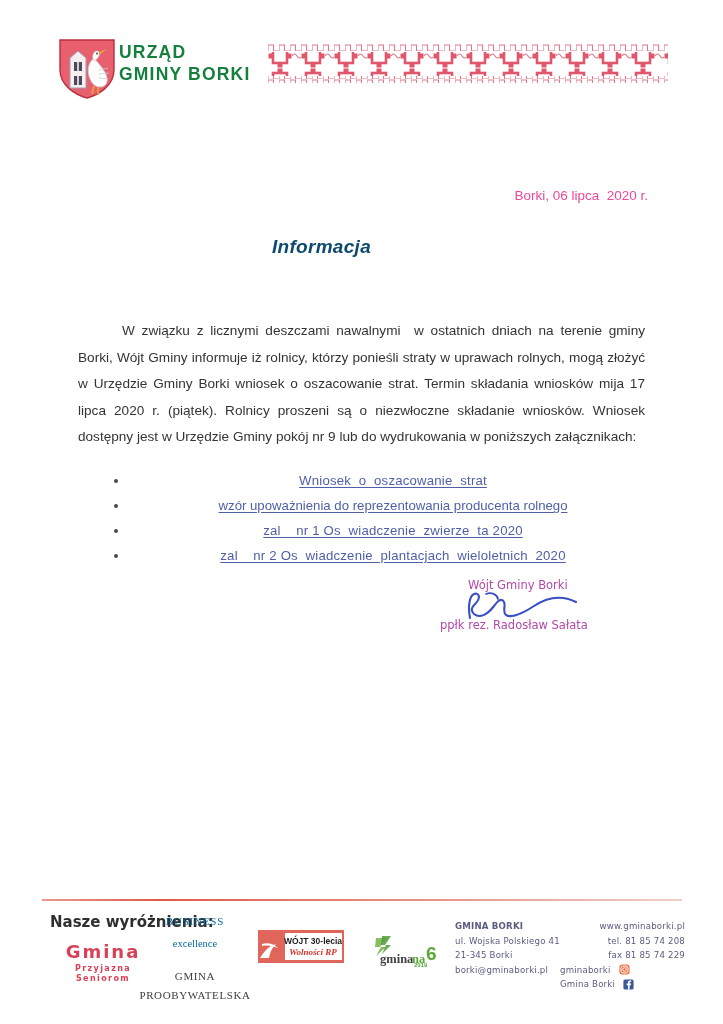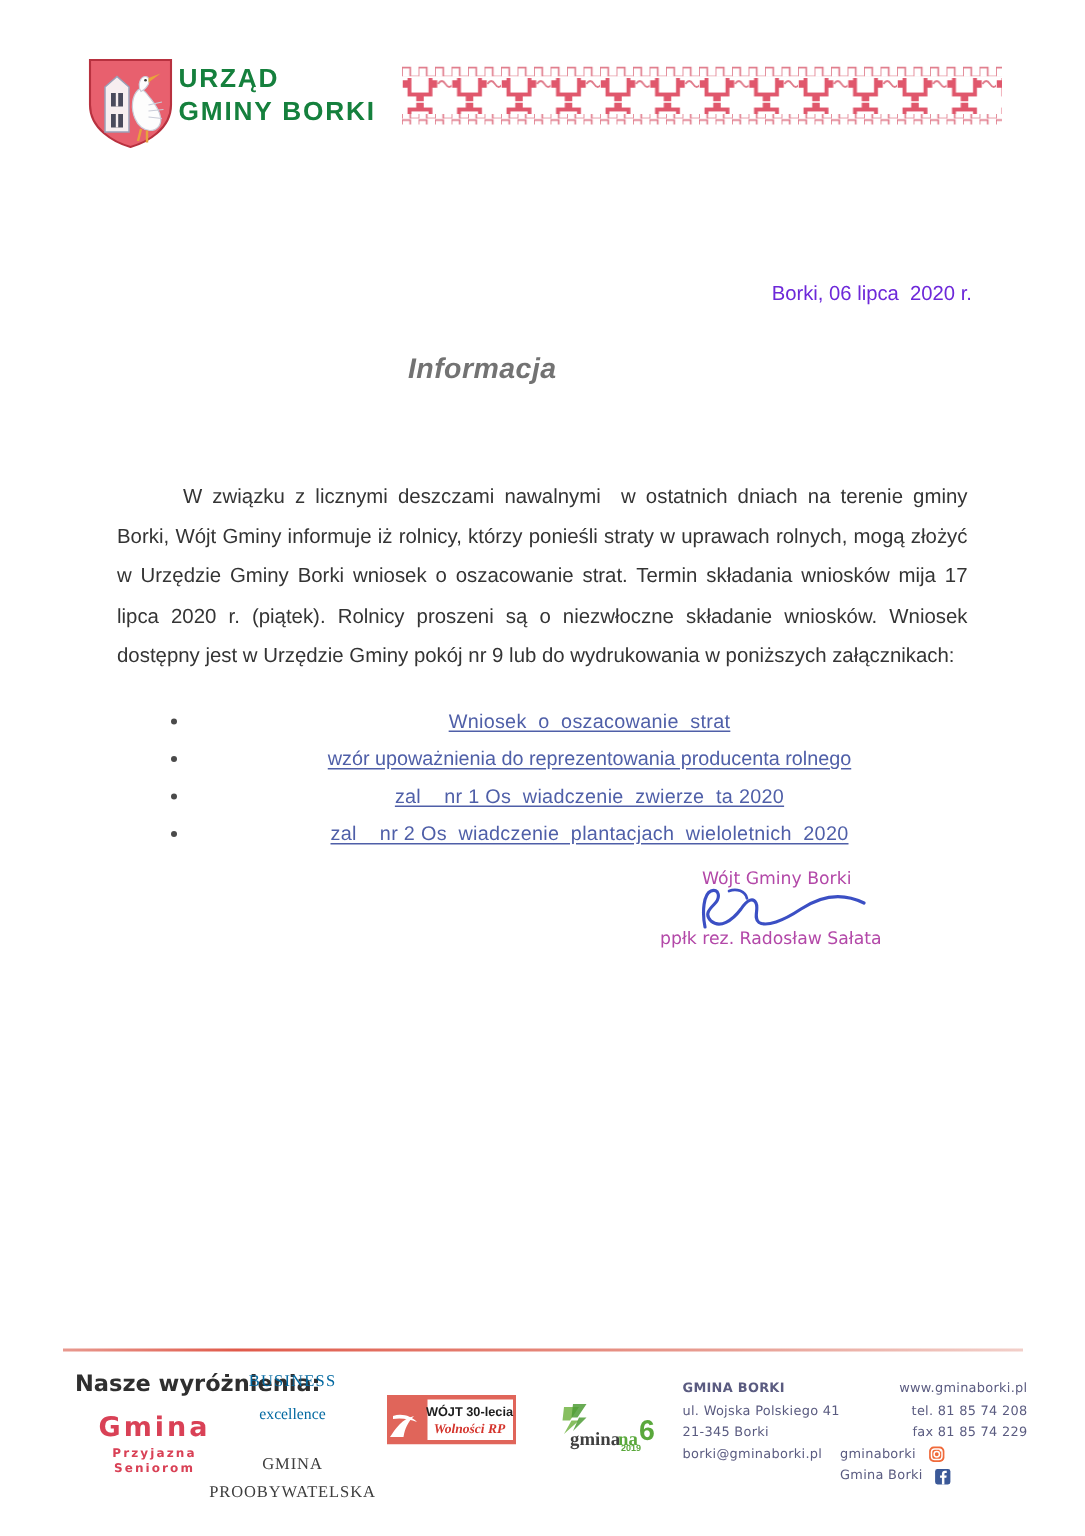--- a/index.html
+++ b/index.html
@@ -46,32 +46,32 @@
     overflow: hidden;
   }
 
   
   .dateline {
     position: absolute;
     left: 0; top: 188px;
     width: 648px;
     text-align: right;
     font-size: 13.5px;
-    color: #6d28d9;
+    color: #ec4899;
     white-space: pre;
   }
   .doc-title {
     position: absolute;
     left: 0; top: 236px;
     width: 723px;
     text-align: center;
     font-size: 19px;
     font-style: italic;
     font-weight: bold;
-    color: #737373;
+    color: #0c4a6e;
     letter-spacing: 0.3px;
   }
   .doc-title span { position: relative; left: -40px; }
 
   .body-text {
     position: absolute;
     left: 78px; top: 318px;
     width: 567px;
     font-size: 13.6px;
     line-height: 26.5px;

